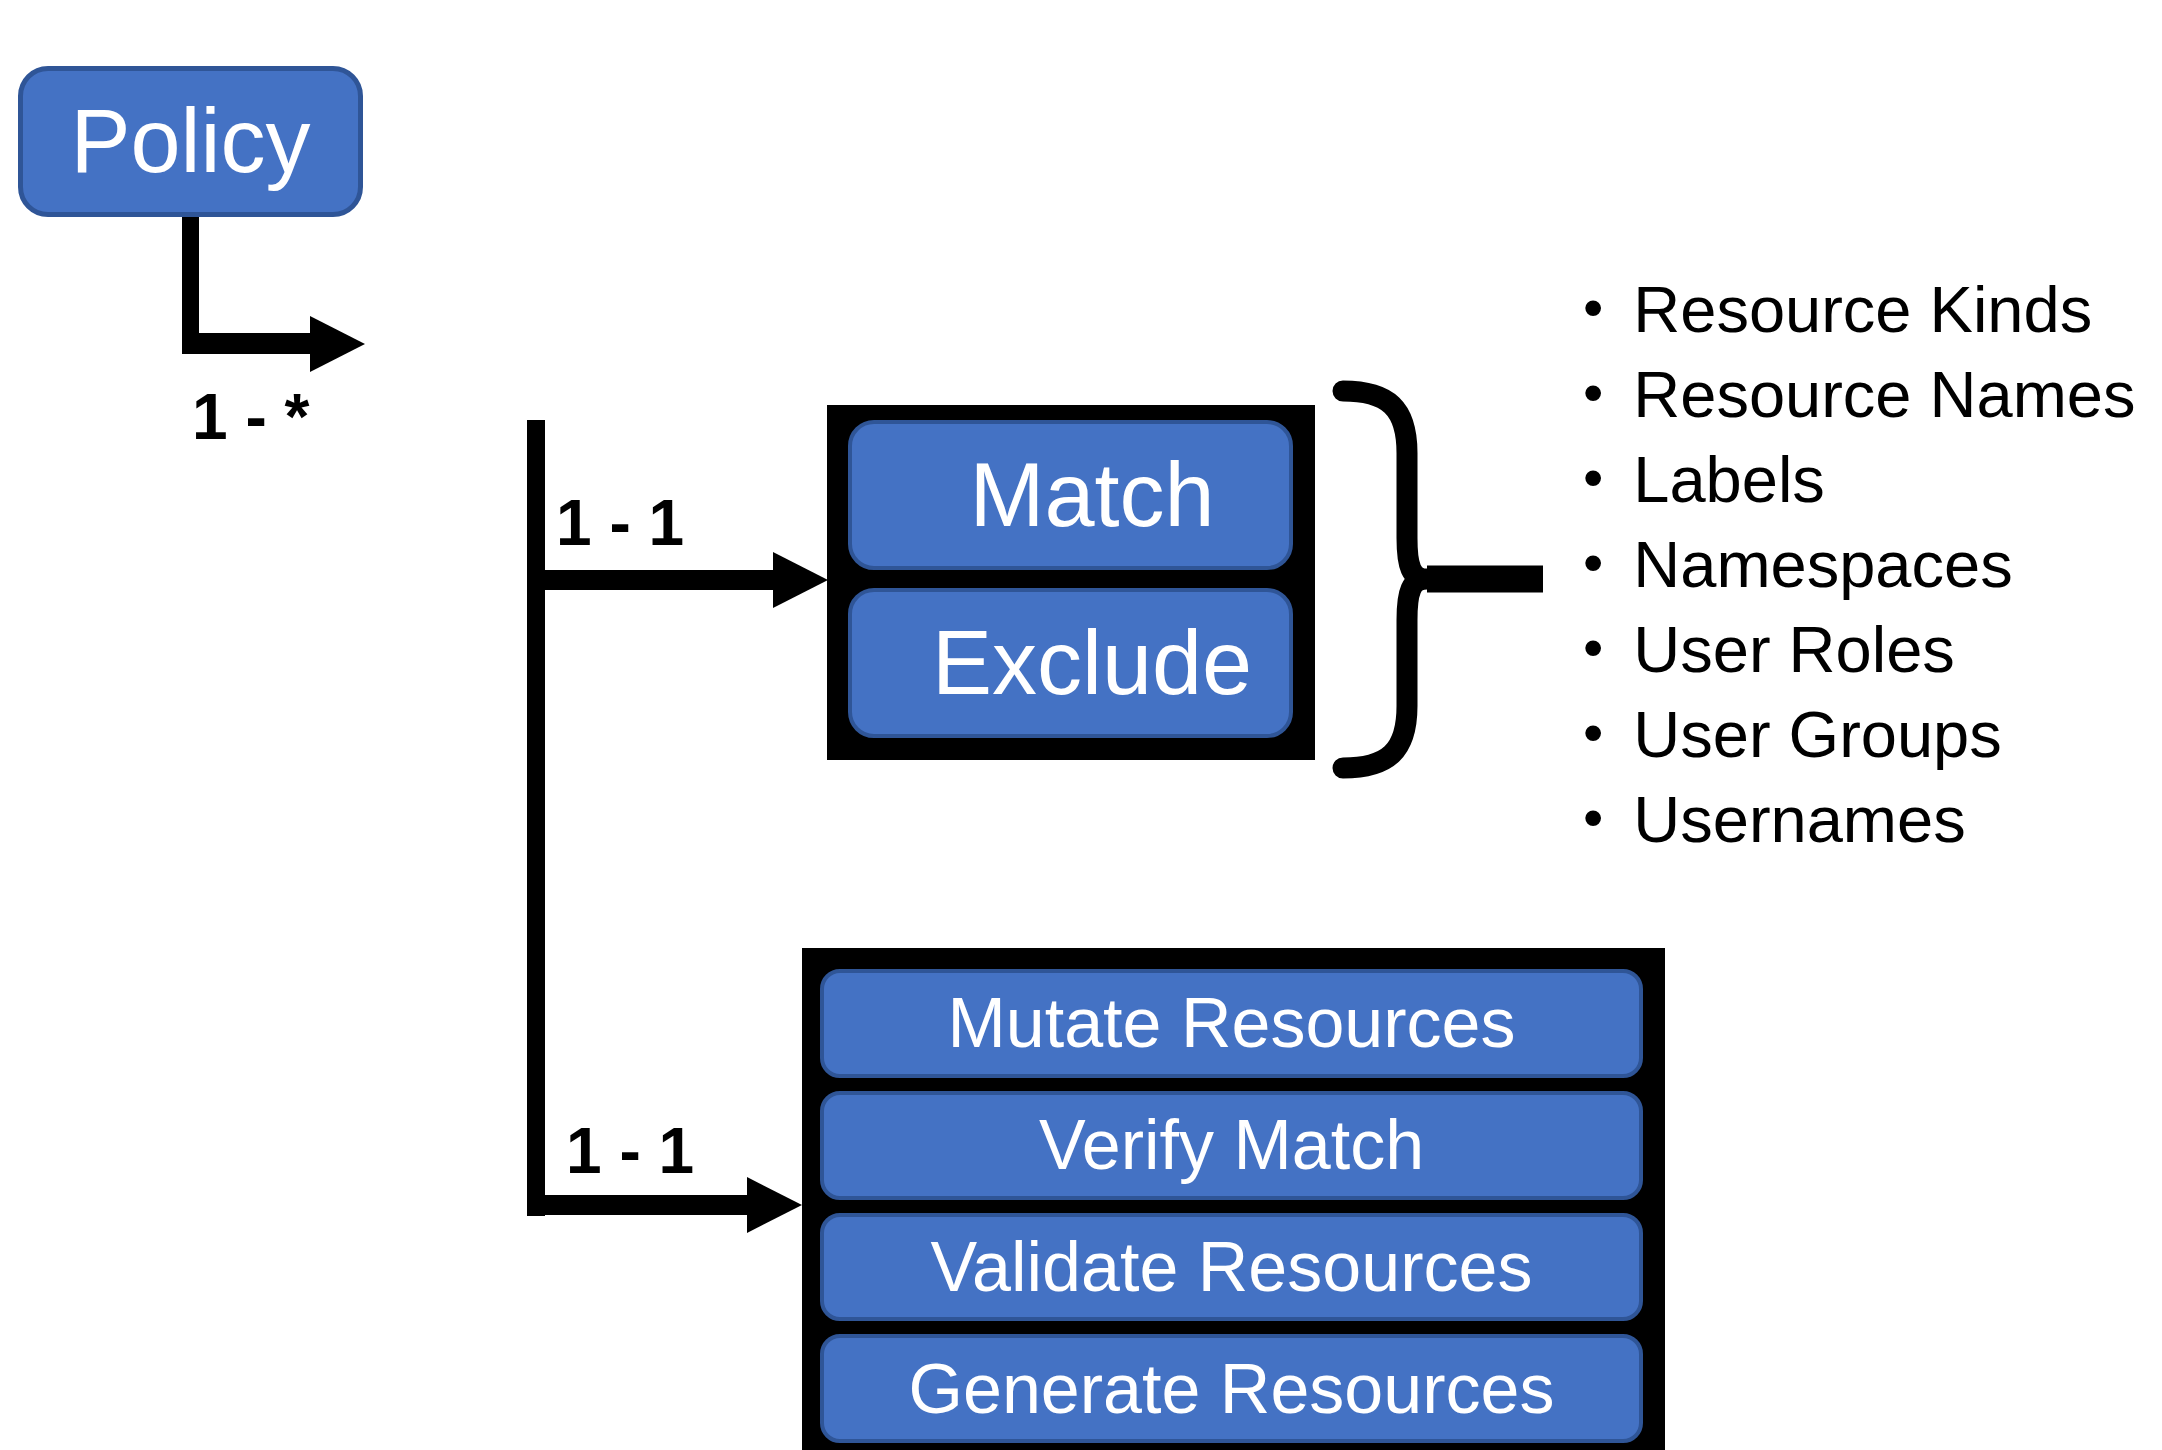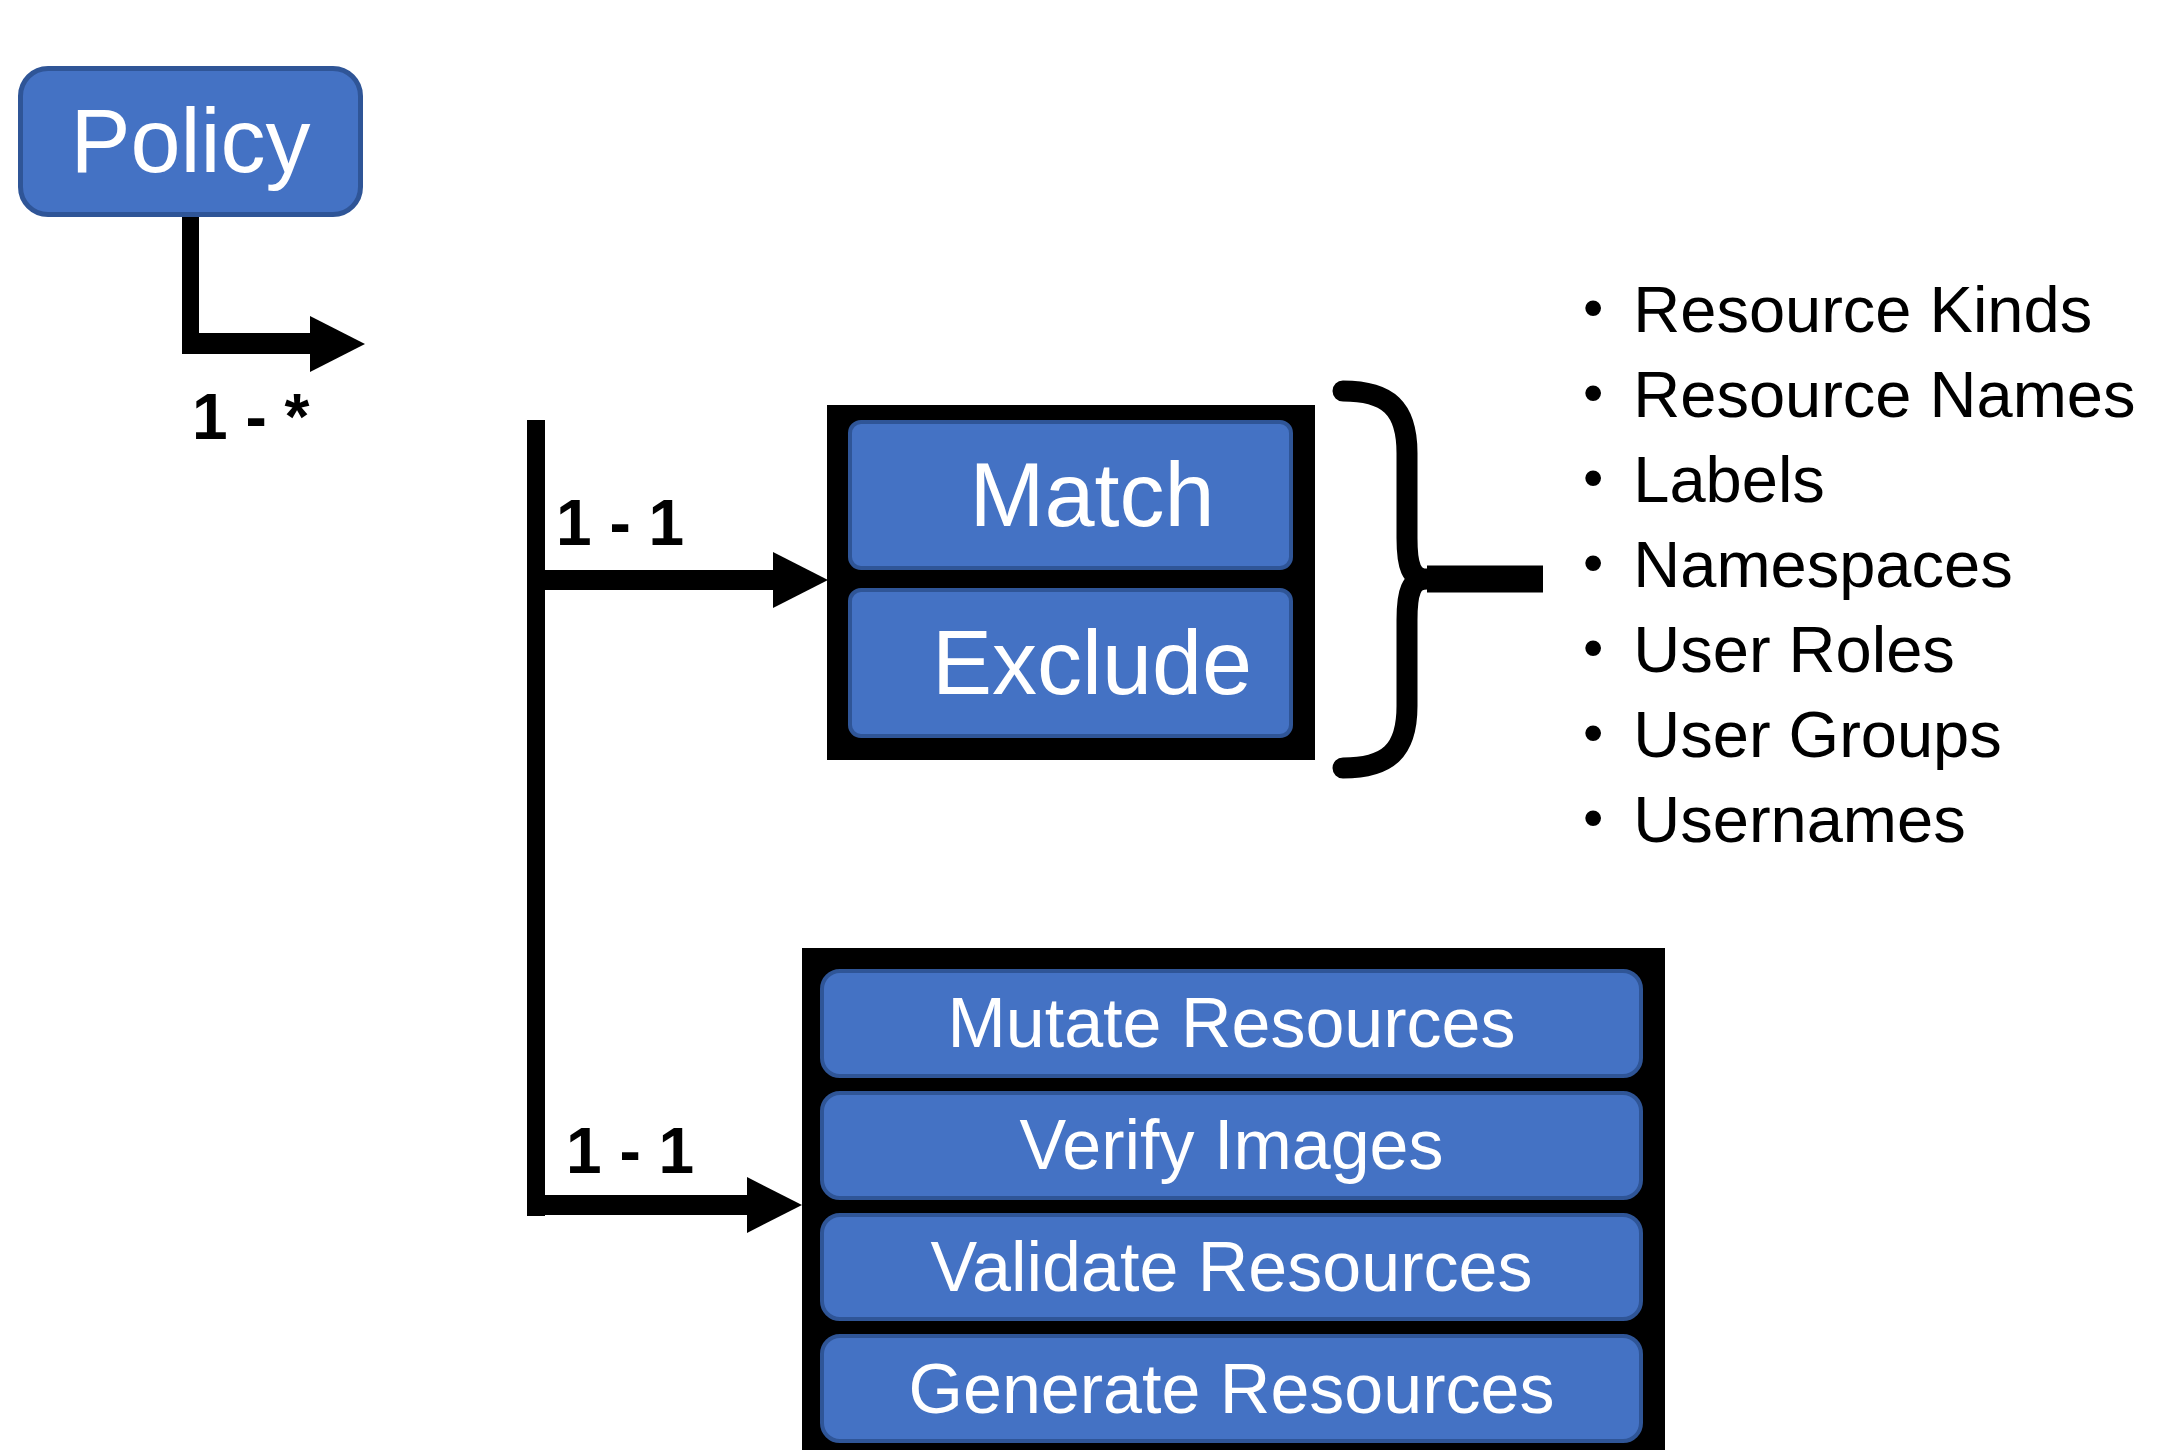--- a/index.html
+++ b/index.html
@@ -45,21 +45,21 @@
     left:802px;top:905px;width:863px;height:517px;
     padding:21px 22px 22px 18px;gap:13px;
   }
   .group .node-inner{
     position:relative;flex:1;
     background:var(--node-fill);
     border:4px solid var(--node-border);
     display:flex;align-items:center;justify-content:center;
     color:#fff;box-sizing:border-box;
   }
-  #match-group .node-inner{border-radius:13px;font-size:90px;padding-left:43px;}
+  #match-group .node-inner{border-radius:26px;font-size:90px;padding-left:43px;}
   #actions-group .node-inner{border-radius:20px;font-size:70px;}
   
   .line{position:absolute;background:var(--connector);}
   .arrowhead{
     position:absolute;width:0;height:0;
     border-top:28px solid transparent;
     border-bottom:28px solid transparent;
     border-left:55px solid var(--connector);
   }
   
@@ -152,21 +152,21 @@
 
   <div class="line" style="left:527px;top:1152px;width:220px;height:20px;"></div>
   <div class="arrowhead" style="left:747px;top:1134px;"></div>
   <div class="edge-label" style="left:566px;top:1076px;">1 - 1</div>
 
   <div class="group" id="actions-group">
     <div class="node-inner">
       <span>Mutate Resources</span>
     </div>
     <div class="node-inner">
-      <span>Verify Images</span>
+      <span>Verify Match</span>
     </div>
     <div class="node-inner">
       <span>Validate Resources</span>
     </div>
     <div class="node-inner">
       <span>Generate Resources</span>
     </div>
   </div>
 
 </div>

